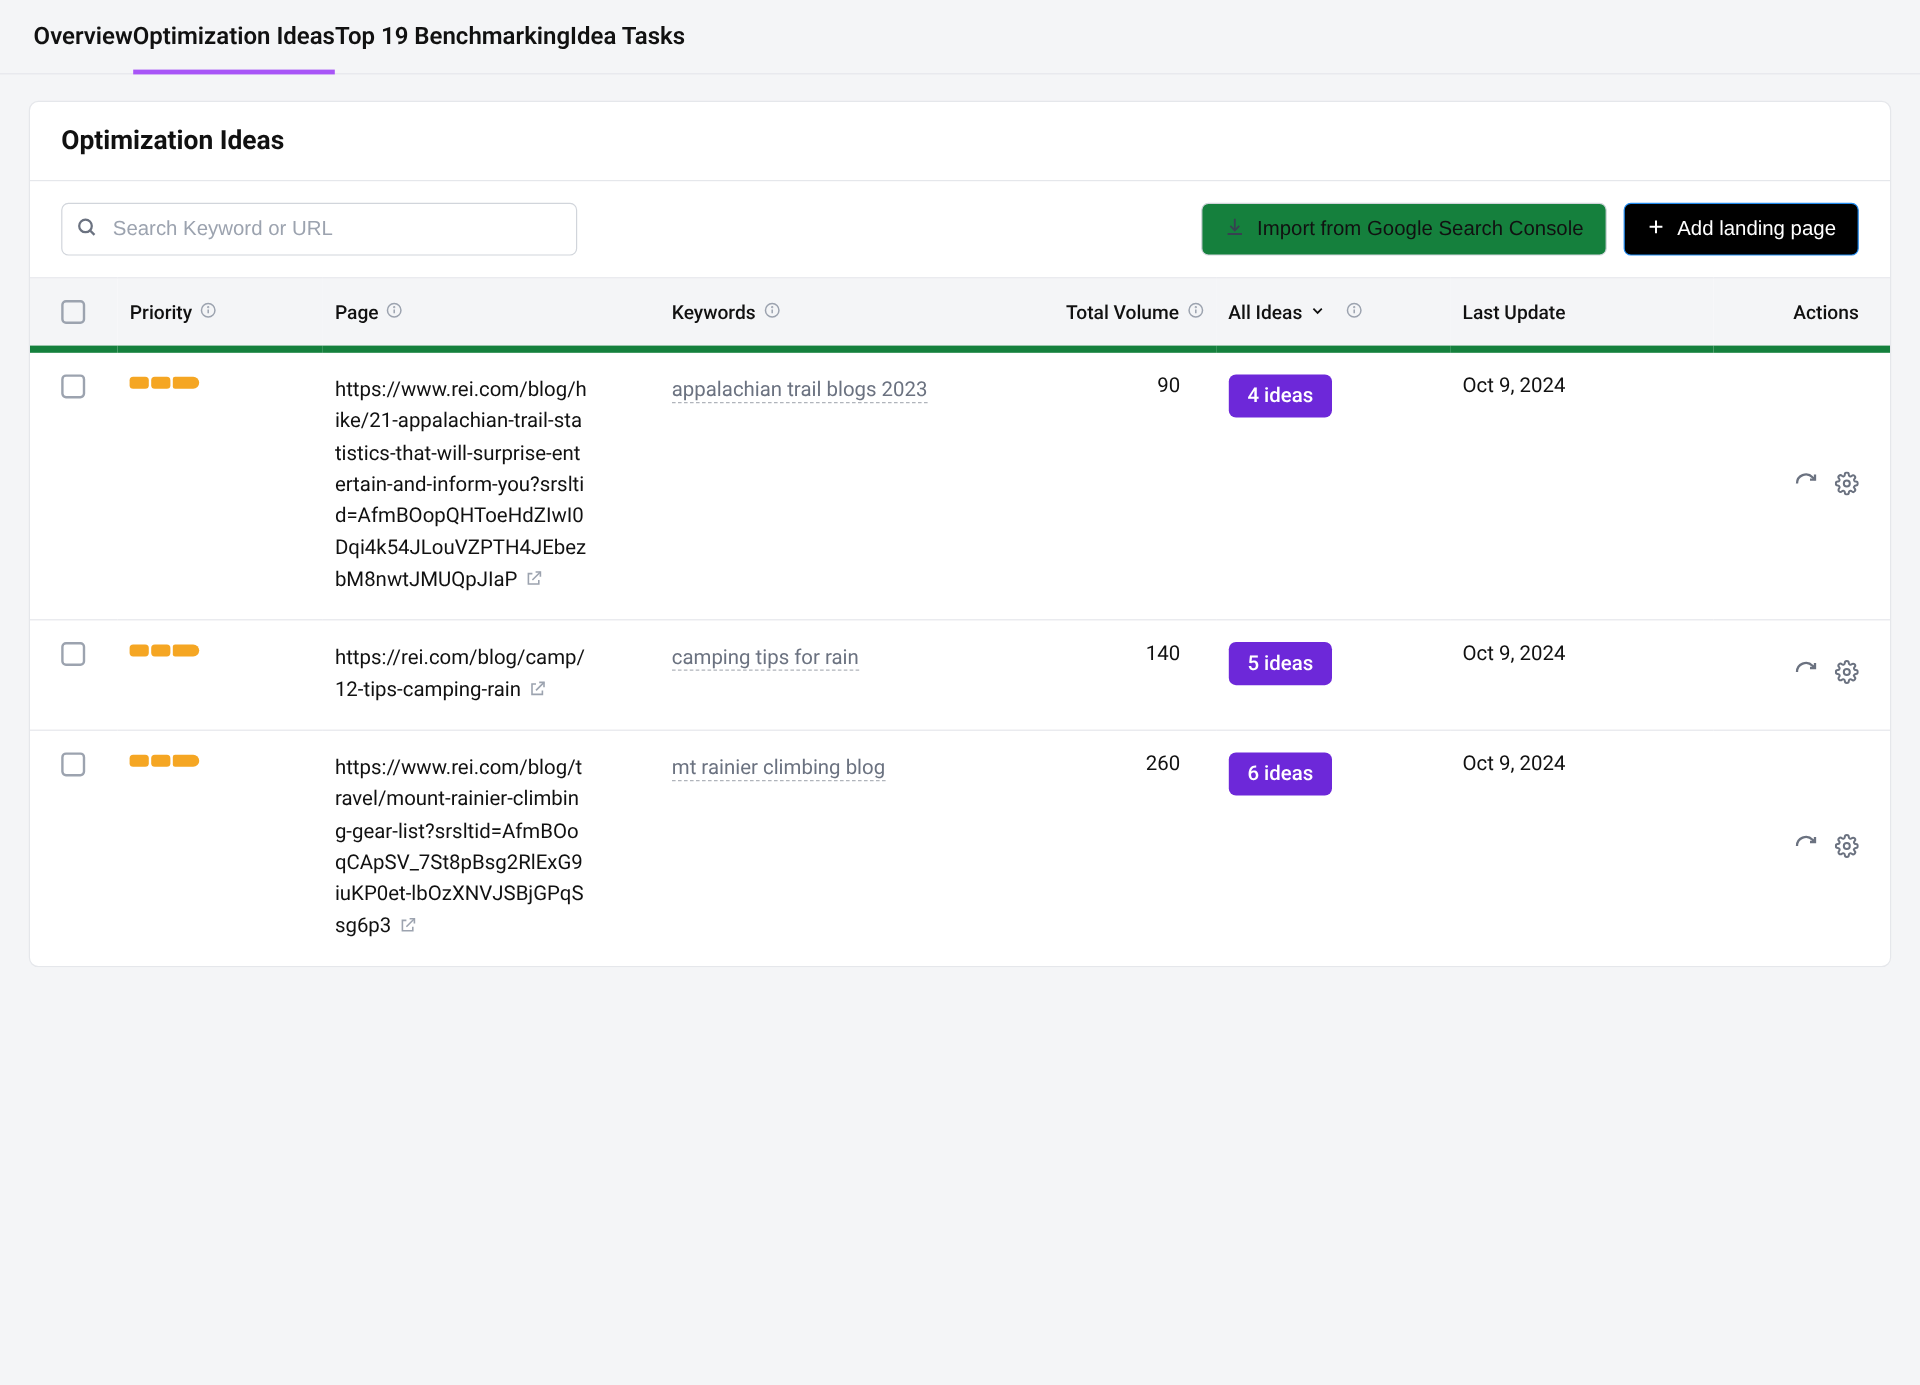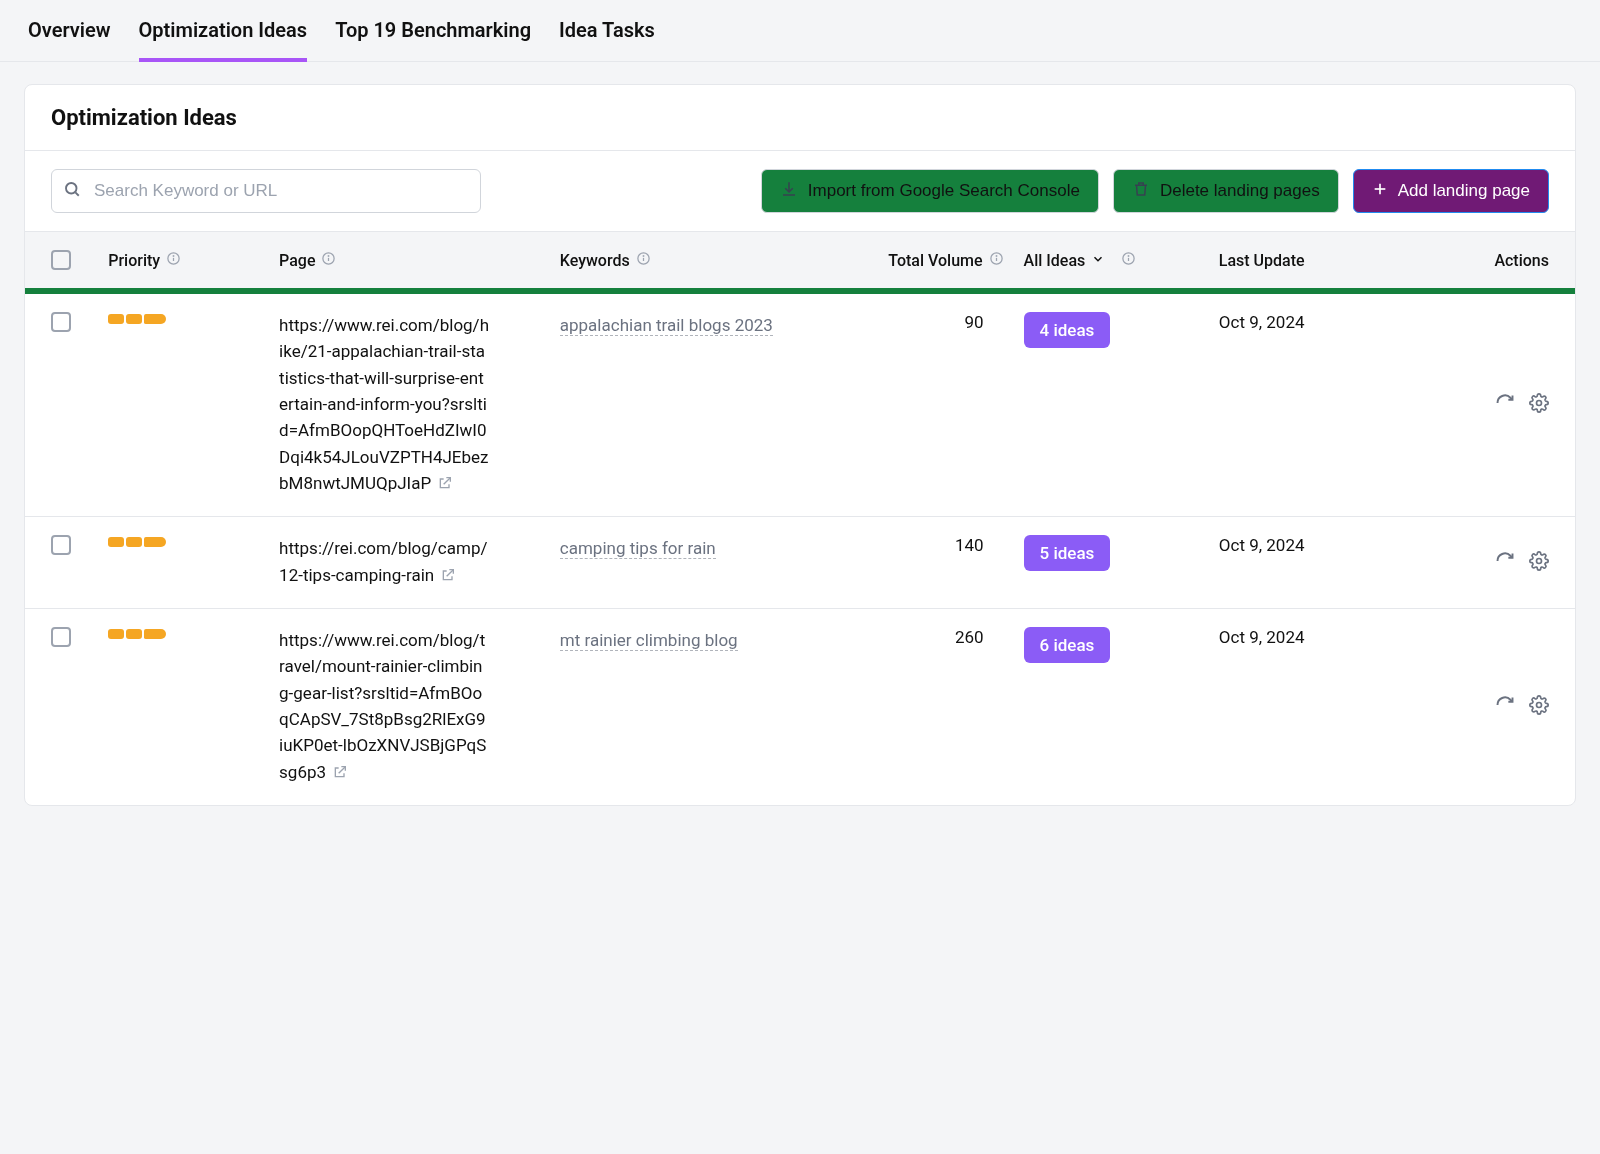--- a/index.html
+++ b/index.html
@@ -4,21 +4,20 @@
 <style>
   * { box-sizing: border-box; margin: 0; padding: 0; }
   body {
     font-family: -apple-system, BlinkMacSystemFont, "Segoe UI", Roboto, Helvetica, Arial, sans-serif;
     background: #f4f5f7;
     color: #111;
     font-size: 16px;
   }
   .tabs {
     display: flex;
-    gap: 28px;
     padding: 18px 28px 0 28px;
     border-bottom: 1px solid #e5e7eb;
     background: #f4f5f7;
   }
   .tab {
     padding-bottom: 16px;
     font-size: 20px;
     font-weight: 600;
     color: #111;
     cursor: pointer;
@@ -76,21 +75,21 @@
     font-size: 17px;
     font-weight: 500;
     color: #111;
     display: inline-flex;
     align-items: center;
     gap: 10px;
     cursor: pointer;
   }
   .btn svg { color: #374151; }
   .btn-primary {
-    background: #701a75;
+    background: #000000;
     border-color: #218bf0;
     color: #fff;
   }
   .btn-primary svg { color: #fff; }
   .spacer { flex: 1; }
   
   table {
     width: 100%;
     border-collapse: collapse;
   }
@@ -148,21 +147,21 @@
   }
   .kw-link {
     color: #6b7280;
     border-bottom: 1px dashed #b0b4bb;
     line-height: 1.55;
     display:inline;
   }
   .vol-cell { text-align: right; padding-right: 30px;}
   .ideas-badge {
     display: inline-block;
-    background: #8b5cf6;
+    background: #6d28d9;
     color: #fff;
     font-weight: 500;
     padding: 8px 16px;
     border-radius: 6px;
     font-size: 17px;
   }
   .date-cell { }
   .actions-cell {
     vertical-align: middle;
   }
@@ -207,30 +206,20 @@
     <button class="btn">
       <span>
         <svg width="18" height="18" viewBox="0 0 24 24" fill="none" stroke="currentColor" stroke-width="2">
             <path d="M12 3v12"></path>
             <path d="M7 11l5 5 5-5"></path>
             <path d="M4 20h16"></path>
           </svg>
       </span>
       <span>Import from Google Search Console</span>
     </button>
-    <button class="btn">
-      <span>
-        <svg width="18" height="18" viewBox="0 0 24 24" fill="none" stroke="currentColor" stroke-width="2">
-            <path d="M4 7h16"></path>
-            <path d="M9 7V4h6v3"></path>
-            <path d="M6 7l1 13h10l1-13"></path>
-          </svg>
-      </span>
-      <span>Delete landing pages</span>
-    </button>
     <button class="btn btn-primary">
       <span>
         <svg width="16" height="16" viewBox="0 0 24 24" fill="none" stroke="currentColor" stroke-width="2.5">
             <path d="M12 4v16"></path>
             <path d="M4 12h16"></path>
           </svg>
       </span>
       <span>Add landing page</span>
     </button>
   </div>

